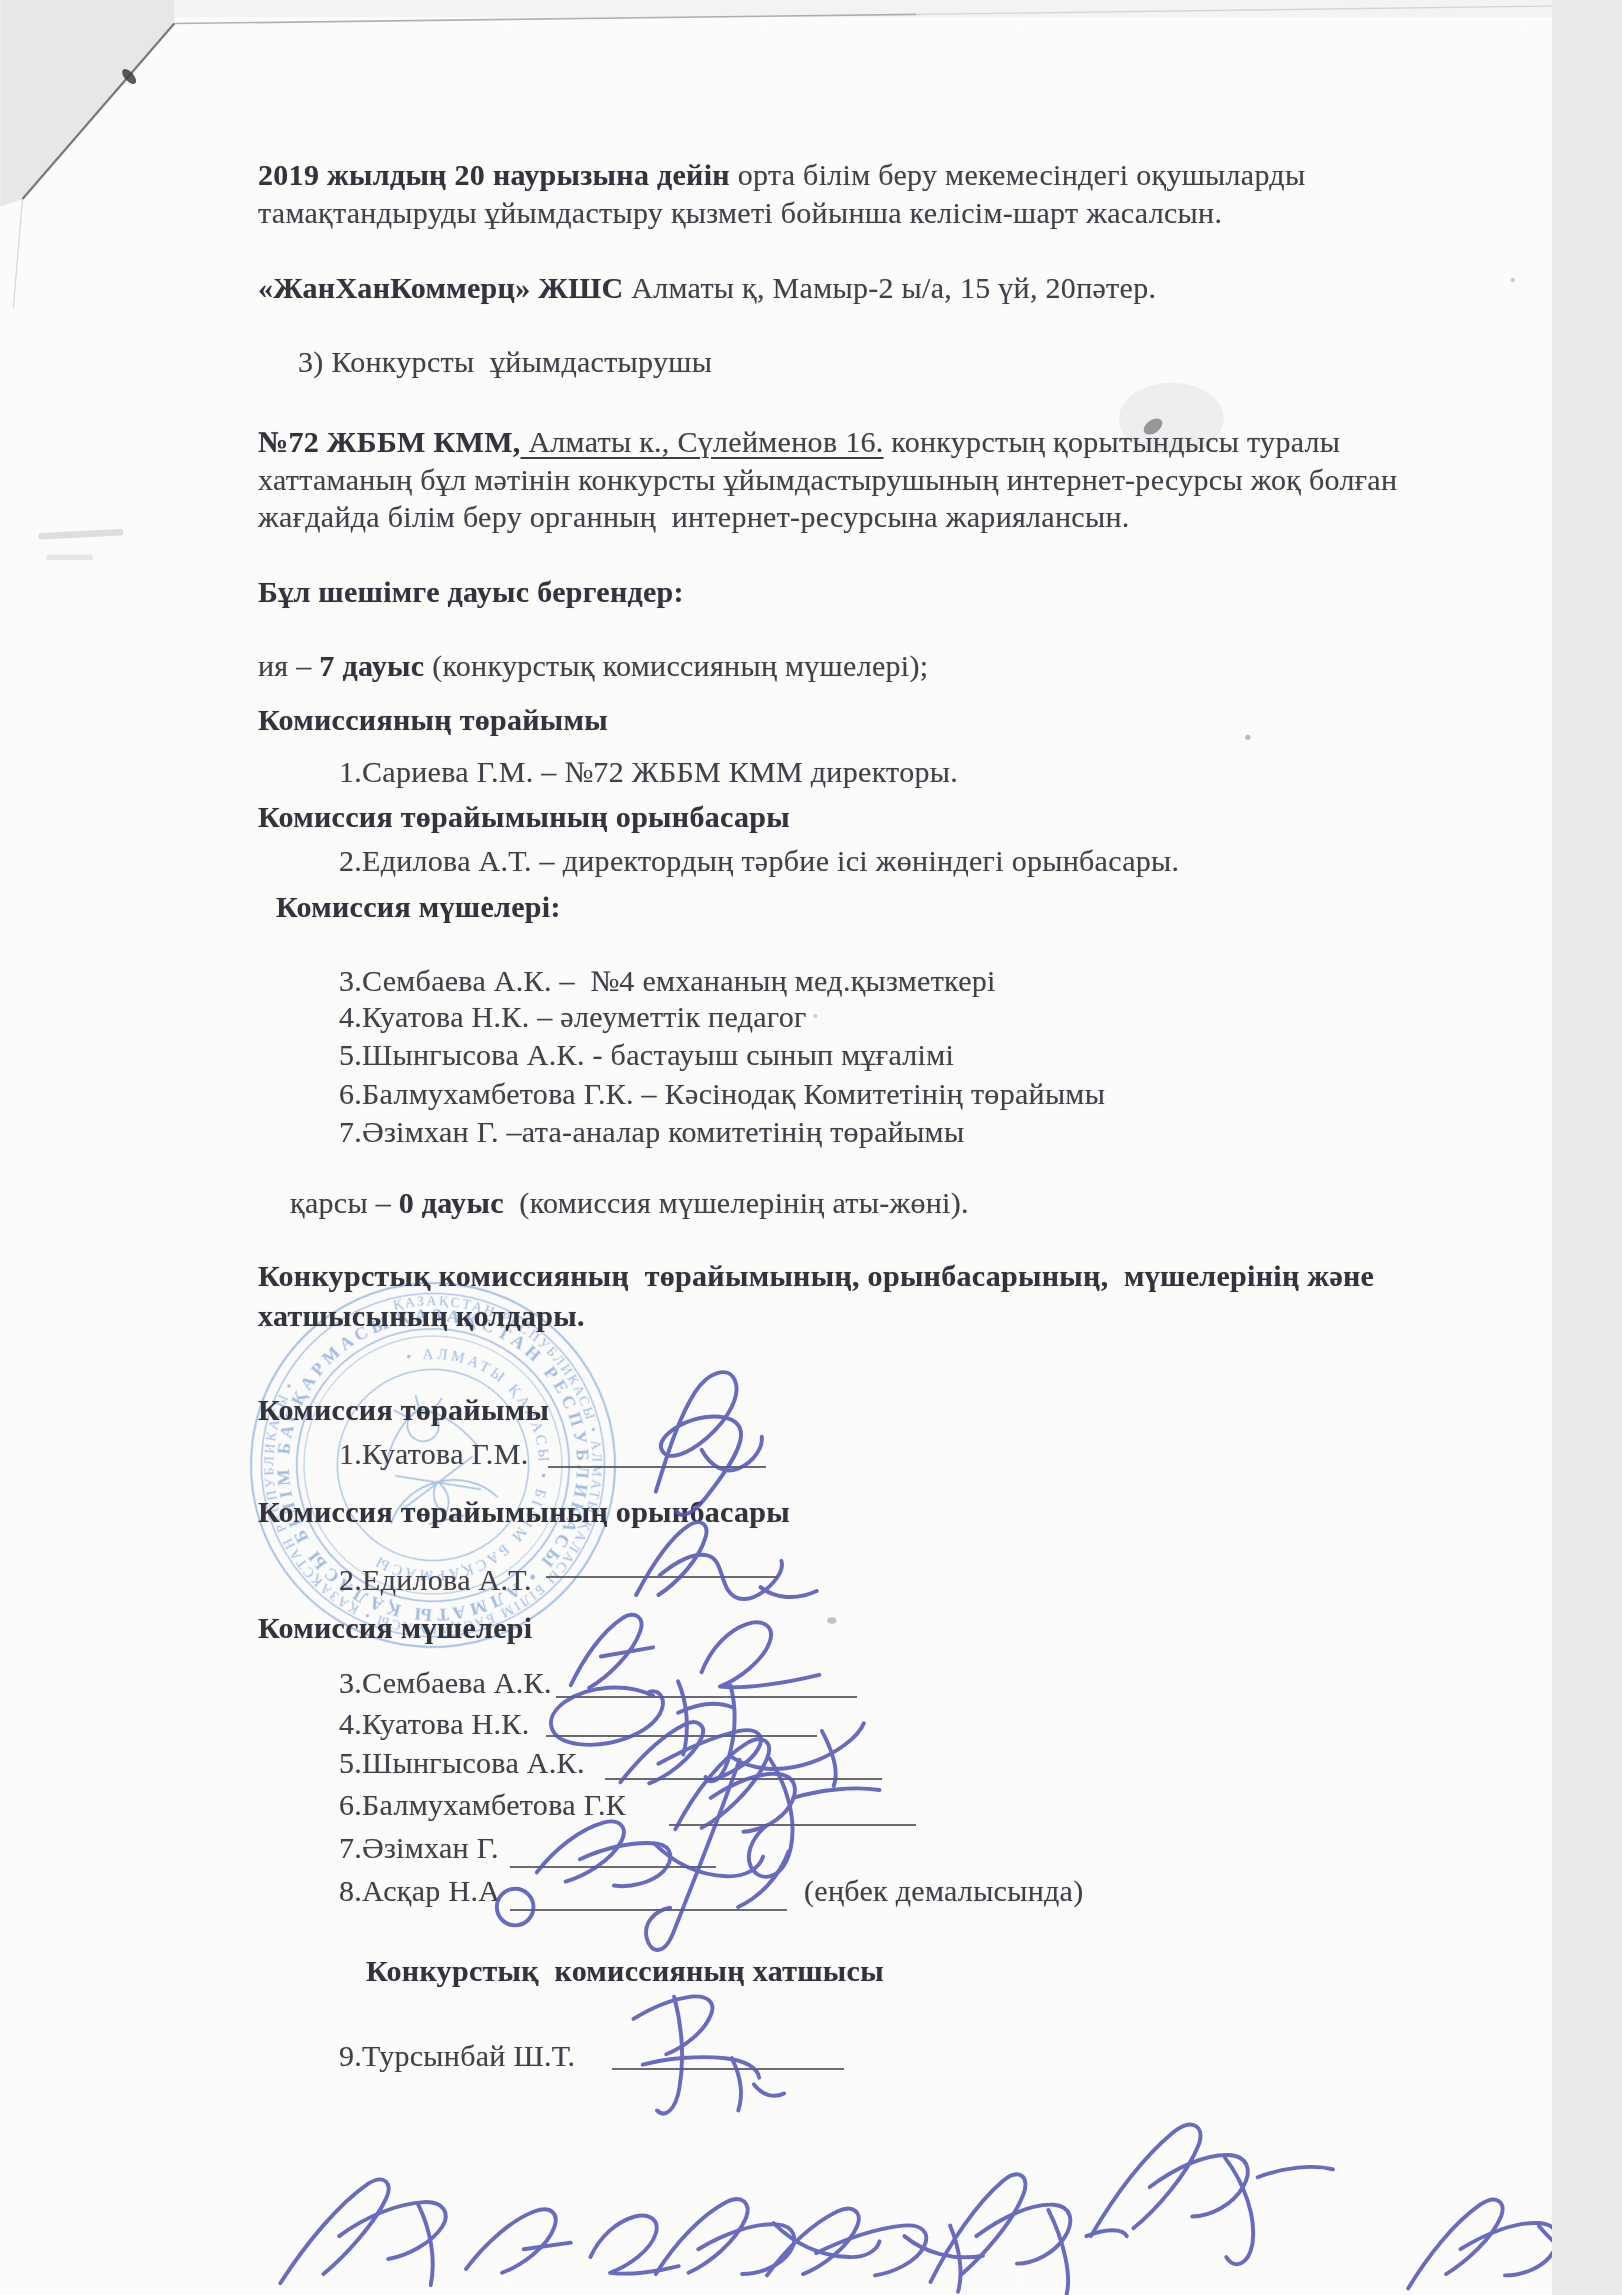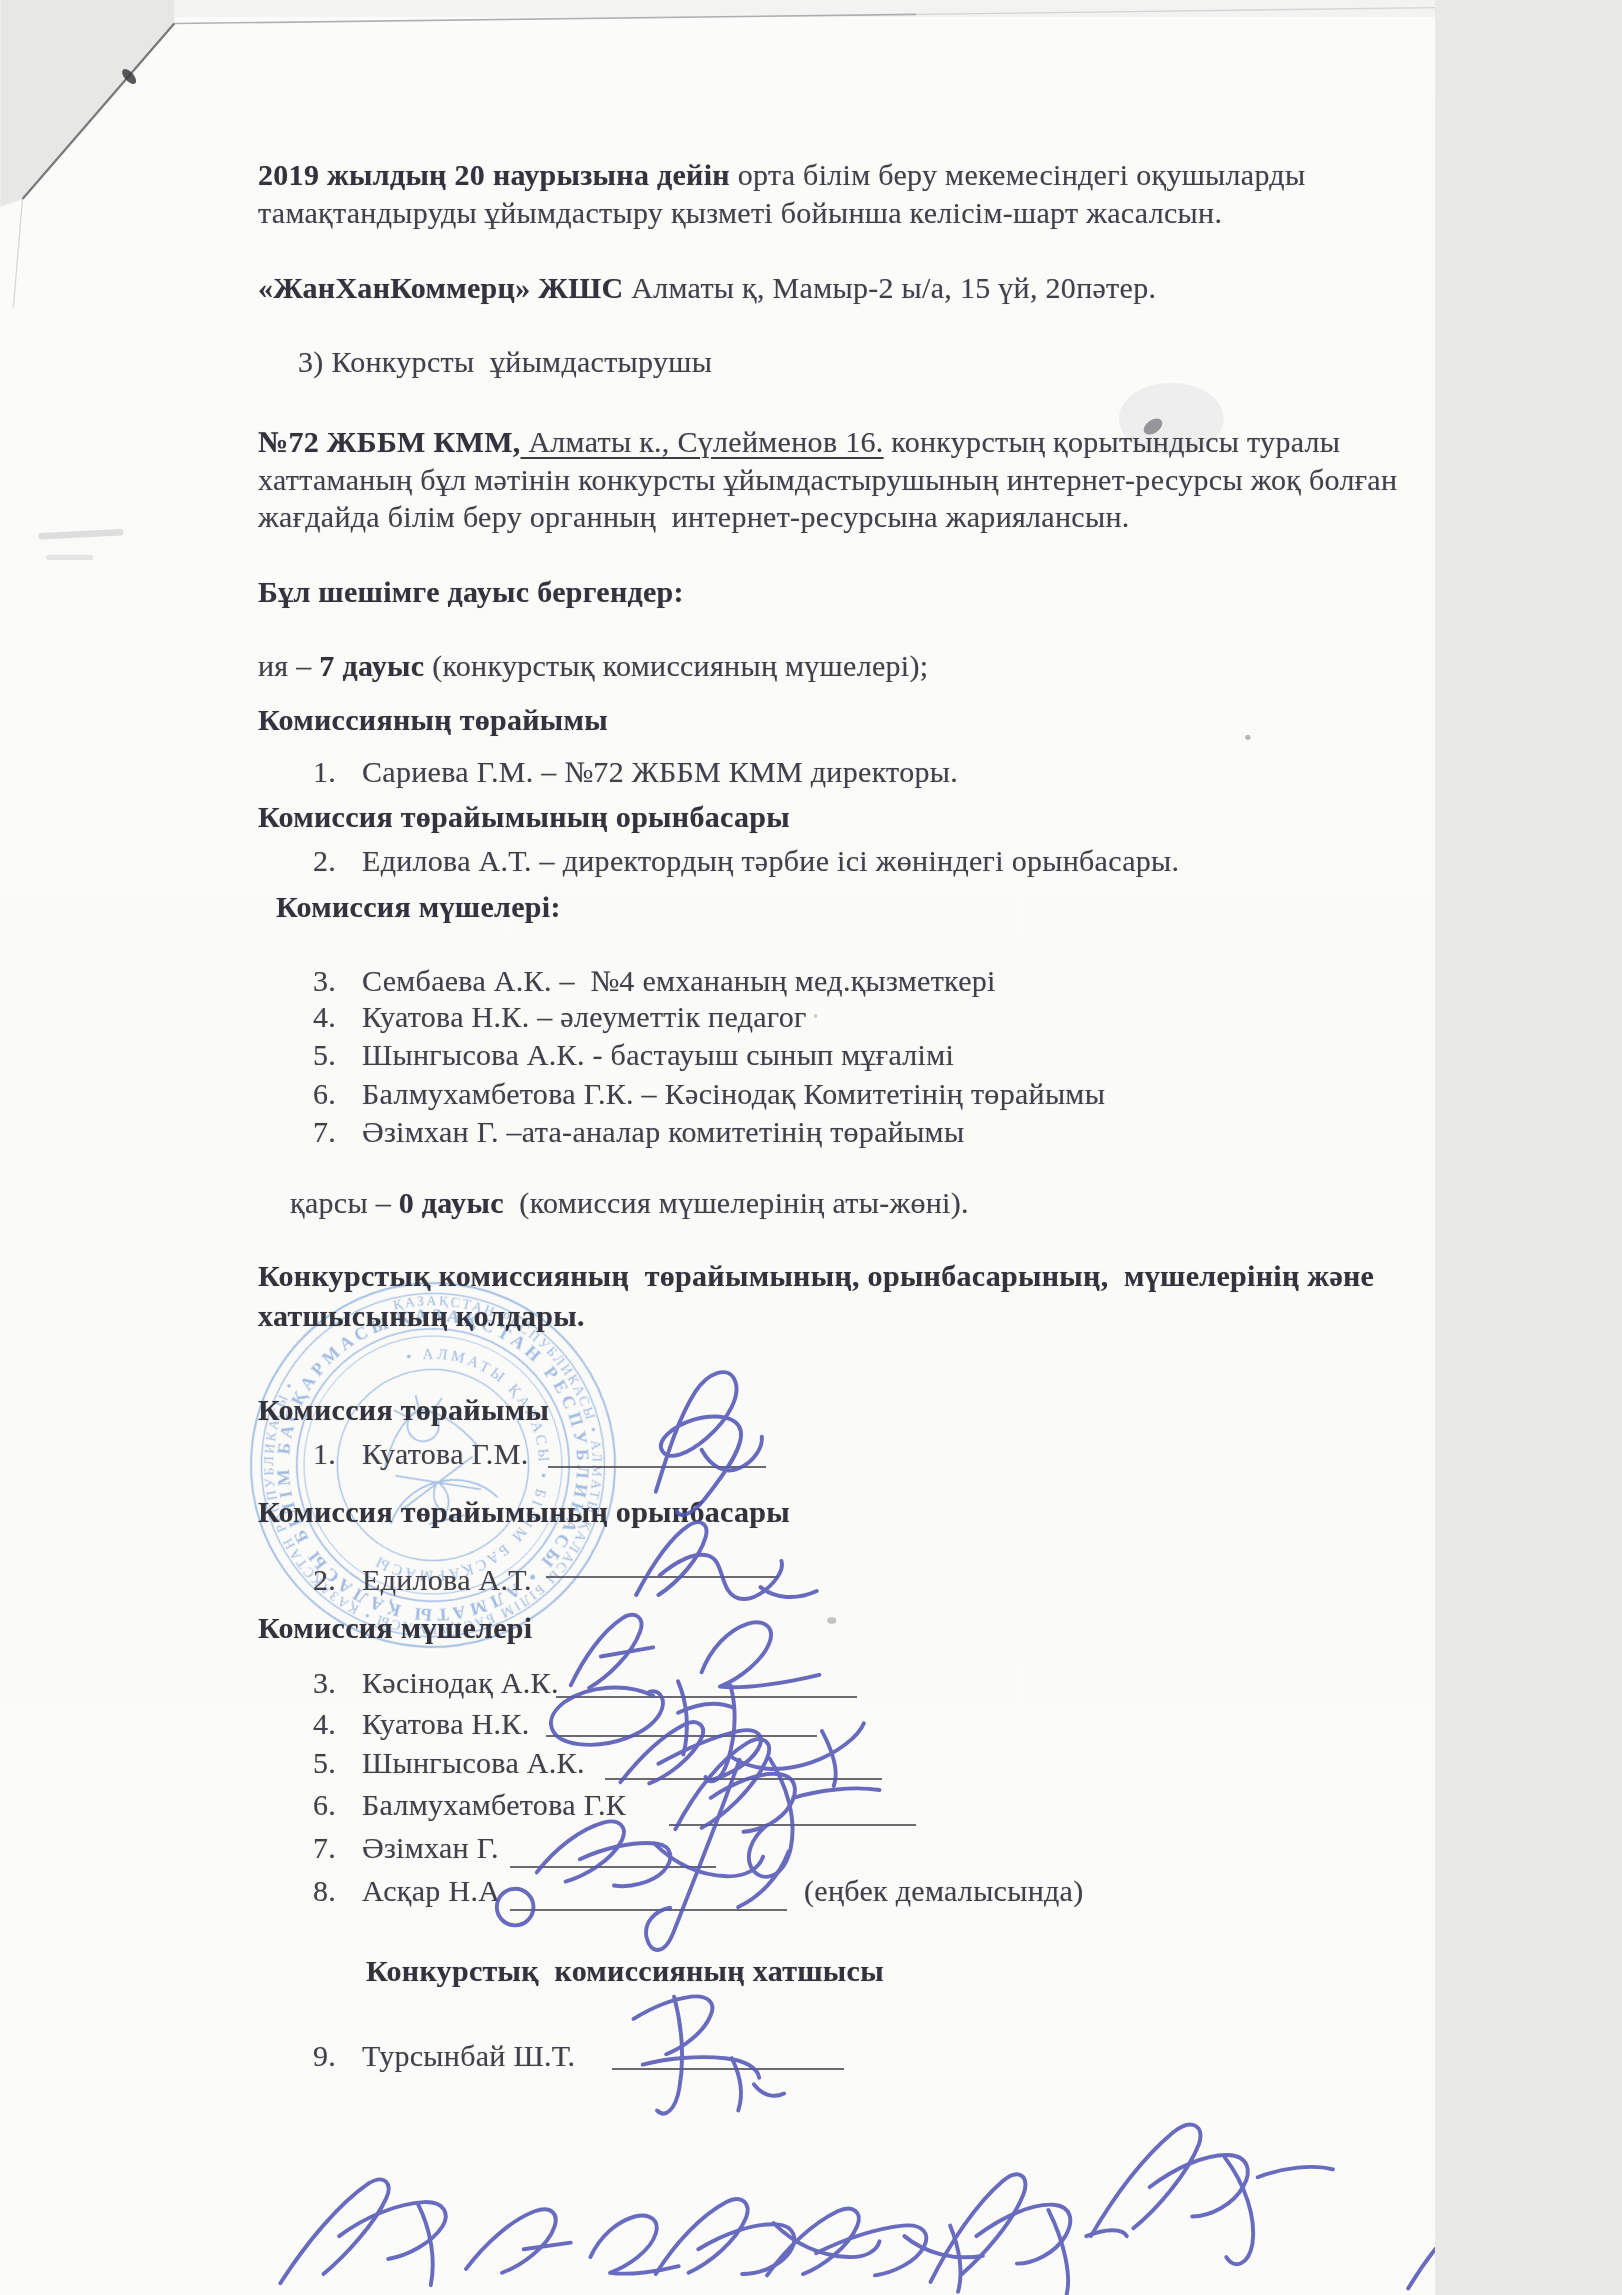--- a/index.html
+++ b/index.html
@@ -1,21 +1,22 @@
 <!DOCTYPE html>
 <html style="font-size:10.5px"><head>
 <meta charset="utf-8">
 <style>
   html,body{margin:0;padding:0;background:#e9e9e7;}
   .page{
     position:relative;
-    width:1435px;height:2295px;
+    width:1552px;height:2295px;
     background:linear-gradient(180deg,#fbfbfa 0%,#fafaf8 60%,#fbfbf9 100%);
     overflow:hidden;
     font-family:"Liberation Serif",serif;
+    text-align:right;
   }
   .layer{position:absolute;left:0;top:0;width:1623px;height:2295px;pointer-events:none;}
   .line{
     position:absolute;white-space:pre;
     font-family:"Liberation Serif",serif;
     font-size:30px;line-height:1.18;
     color:#41414a;
     text-shadow:0 0 1px rgba(64,64,74,.38);
     letter-spacing:0.3px;
   }
@@ -118,21 +119,21 @@
   <div class="line b" style="left:258px;top:1258px;"><span>Конкурстық комиссияның  төрайымының, орынбасарының,  мүшелерінің және</span></div>
   <div class="line b" style="left:258px;top:1298px;"><span>хатшысының қолдары.</span></div>
 
   <div class="line b" style="left:258px;top:1392px;"><span>Комиссия төрайымы</span></div>
   <div class="line" style="left:313px;top:1436px;"><span class="num">1.</span><span>Куатова Г.М.</span></div>
 
   <div class="line b" style="left:258px;top:1494px;"><span>Комиссия төрайымының орынбасары</span></div>
   <div class="line" style="left:313px;top:1546px;margin-top:16px;"><span class="num">2.</span><span>Едилова А.Т.</span></div>
 
   <div class="line b" style="left:258px;top:1610px;"><span>Комиссия мүшелері</span></div>
-  <div class="line" style="left:313px;top:1665px;"><span class="num">3.</span><span>Кәсінодақ А.К.</span></div>
+  <div class="line" style="left:313px;top:1665px;"><span class="num">3.</span><span>Сембаева А.К.</span></div>
   <div class="line" style="left:313px;top:1706px;"><span class="num">4.</span><span>Куатова Н.К.</span></div>
   <div class="line" style="left:313px;top:1745px;"><span class="num">5.</span><span>Шынгысова А.К.</span></div>
   <div class="line" style="left:313px;top:1787px;"><span class="num">6.</span><span>Балмухамбетова Г.К</span></div>
   <div class="line" style="left:313px;top:1830px;"><span class="num">7.</span><span>Әзімхан Г.</span></div>
   <div class="line" style="left:313px;top:1873px;"><span class="num">8.</span><span>Асқар Н.А</span></div>
   <div class="line" style="left:804px;top:1873px;"><span>(еңбек демалысында)</span></div>
 
   <div class="line b" style="left:366px;top:1953px;"><span>Конкурстық  комиссияның хатшысы</span></div>
   <div class="line" style="left:313px;top:2038px;"><span class="num">9.</span><span>Турсынбай Ш.Т. </span></div>
 

